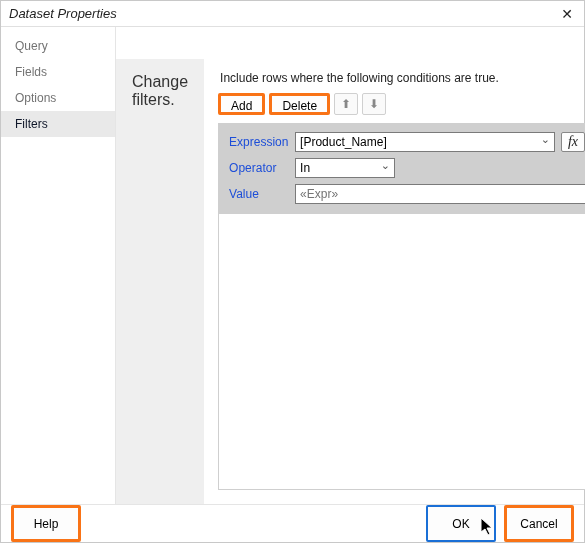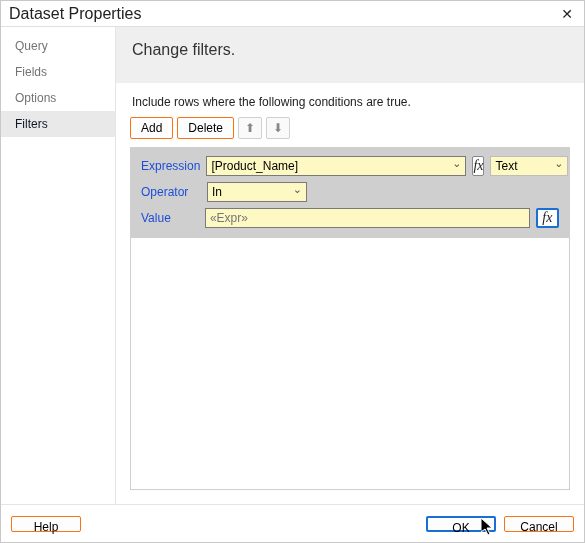--- a/index.html
+++ b/index.html
@@ -22,21 +22,21 @@
     flex-direction: column;
   }
   .titlebar {
     height: 26px;
     display: flex;
     align-items: center;
     justify-content: space-between;
     padding: 0 6px 0 8px;
     border-bottom: 1px solid #e0e0e0;
   }
-  .titlebar .title { font-size: 16px; }
+  .titlebar .title { font-size: 13px; font-style: italic; }
   .titlebar .close {
     width: 22px; height: 20px;
     display: flex; align-items: center; justify-content: center;
     font-size: 14px;
     cursor: default;
   }
   .body {
     flex: 1;
     display: flex;
     min-height: 0;
@@ -51,22 +51,23 @@
     color: #737373;
     cursor: pointer;
   }
   .side-item.selected {
     background: #e9e9e9;
     color: #0f172a;
   }
   .main {
     flex: 1;
     display: flex;
-    flex-direction: column;
+    flex-direction: row;
     min-width: 0;
+    margin-top: 32px;
   }
   .header-strip {
     background: #efefef;
     padding: 14px 16px 24px 16px;
   }
   .header-strip .hdr {
     font-size: 16px;
     color: #333;
   }
   .content {
@@ -76,21 +77,21 @@
     flex-direction: column;
     min-height: 0;
   }
   .instr { margin: 4px 0 8px 2px; }
   .toolbar2 {
     display: flex;
     gap: 4px;
     margin-bottom: 8px;
   }
   .btn {
-    border: 1px solid #f97316;
+    border: 3px solid #f97316;
     background: #fdfdfd;
     padding: 2px 10px;
     height: 22px;
     line-height: 16px;
     font-size: 12px;
     font-family: inherit;
     border-radius: 2px;
     cursor: pointer;
   }
   .icon-btn {
@@ -122,21 +123,21 @@
   }
   .frow:last-child { margin-bottom: 0; }
   .flabel {
     width: 60px;
     color: #1d4ed8;
     font-size: 12px;
   }
   .combo, .textin {
     height: 20px;
     border: 1px solid #7a7a7a;
-    background: #fef9c3;
+    background: #ffffff;
     font-size: 12px;
     font-family: inherit;
     padding: 0 4px;
   }
   .combo { appearance: none; padding-right: 18px; position: relative; }
   .combo-wrap { position: relative; display: inline-block; }
   .combo-wrap::after {
     content: "⌄";
     position: absolute;
     right: 5px; top: 1px;
@@ -161,21 +162,21 @@
   .fx-btn.hl { border: 2px solid #1a6fd6; }
   .filters-rest { flex: 1; background: #fff; }
   .footer {
     height: 38px;
     border-top: 1px solid #e5e5e5;
     display: flex;
     align-items: center;
     padding: 0 10px;
   }
   .footer .spacer { flex: 1; }
-  .footer .btn { min-width: 70px; height: 16px; }
+  .footer .btn { min-width: 70px; height: 37px; }
   .footer .btn.default { border: 2px solid #1a6fd6; position: relative; }
   .cursor {
     position: absolute;
     pointer-events: none;
   }
 </style>
 </head>
 <body>
 
 <div class="dialog">

